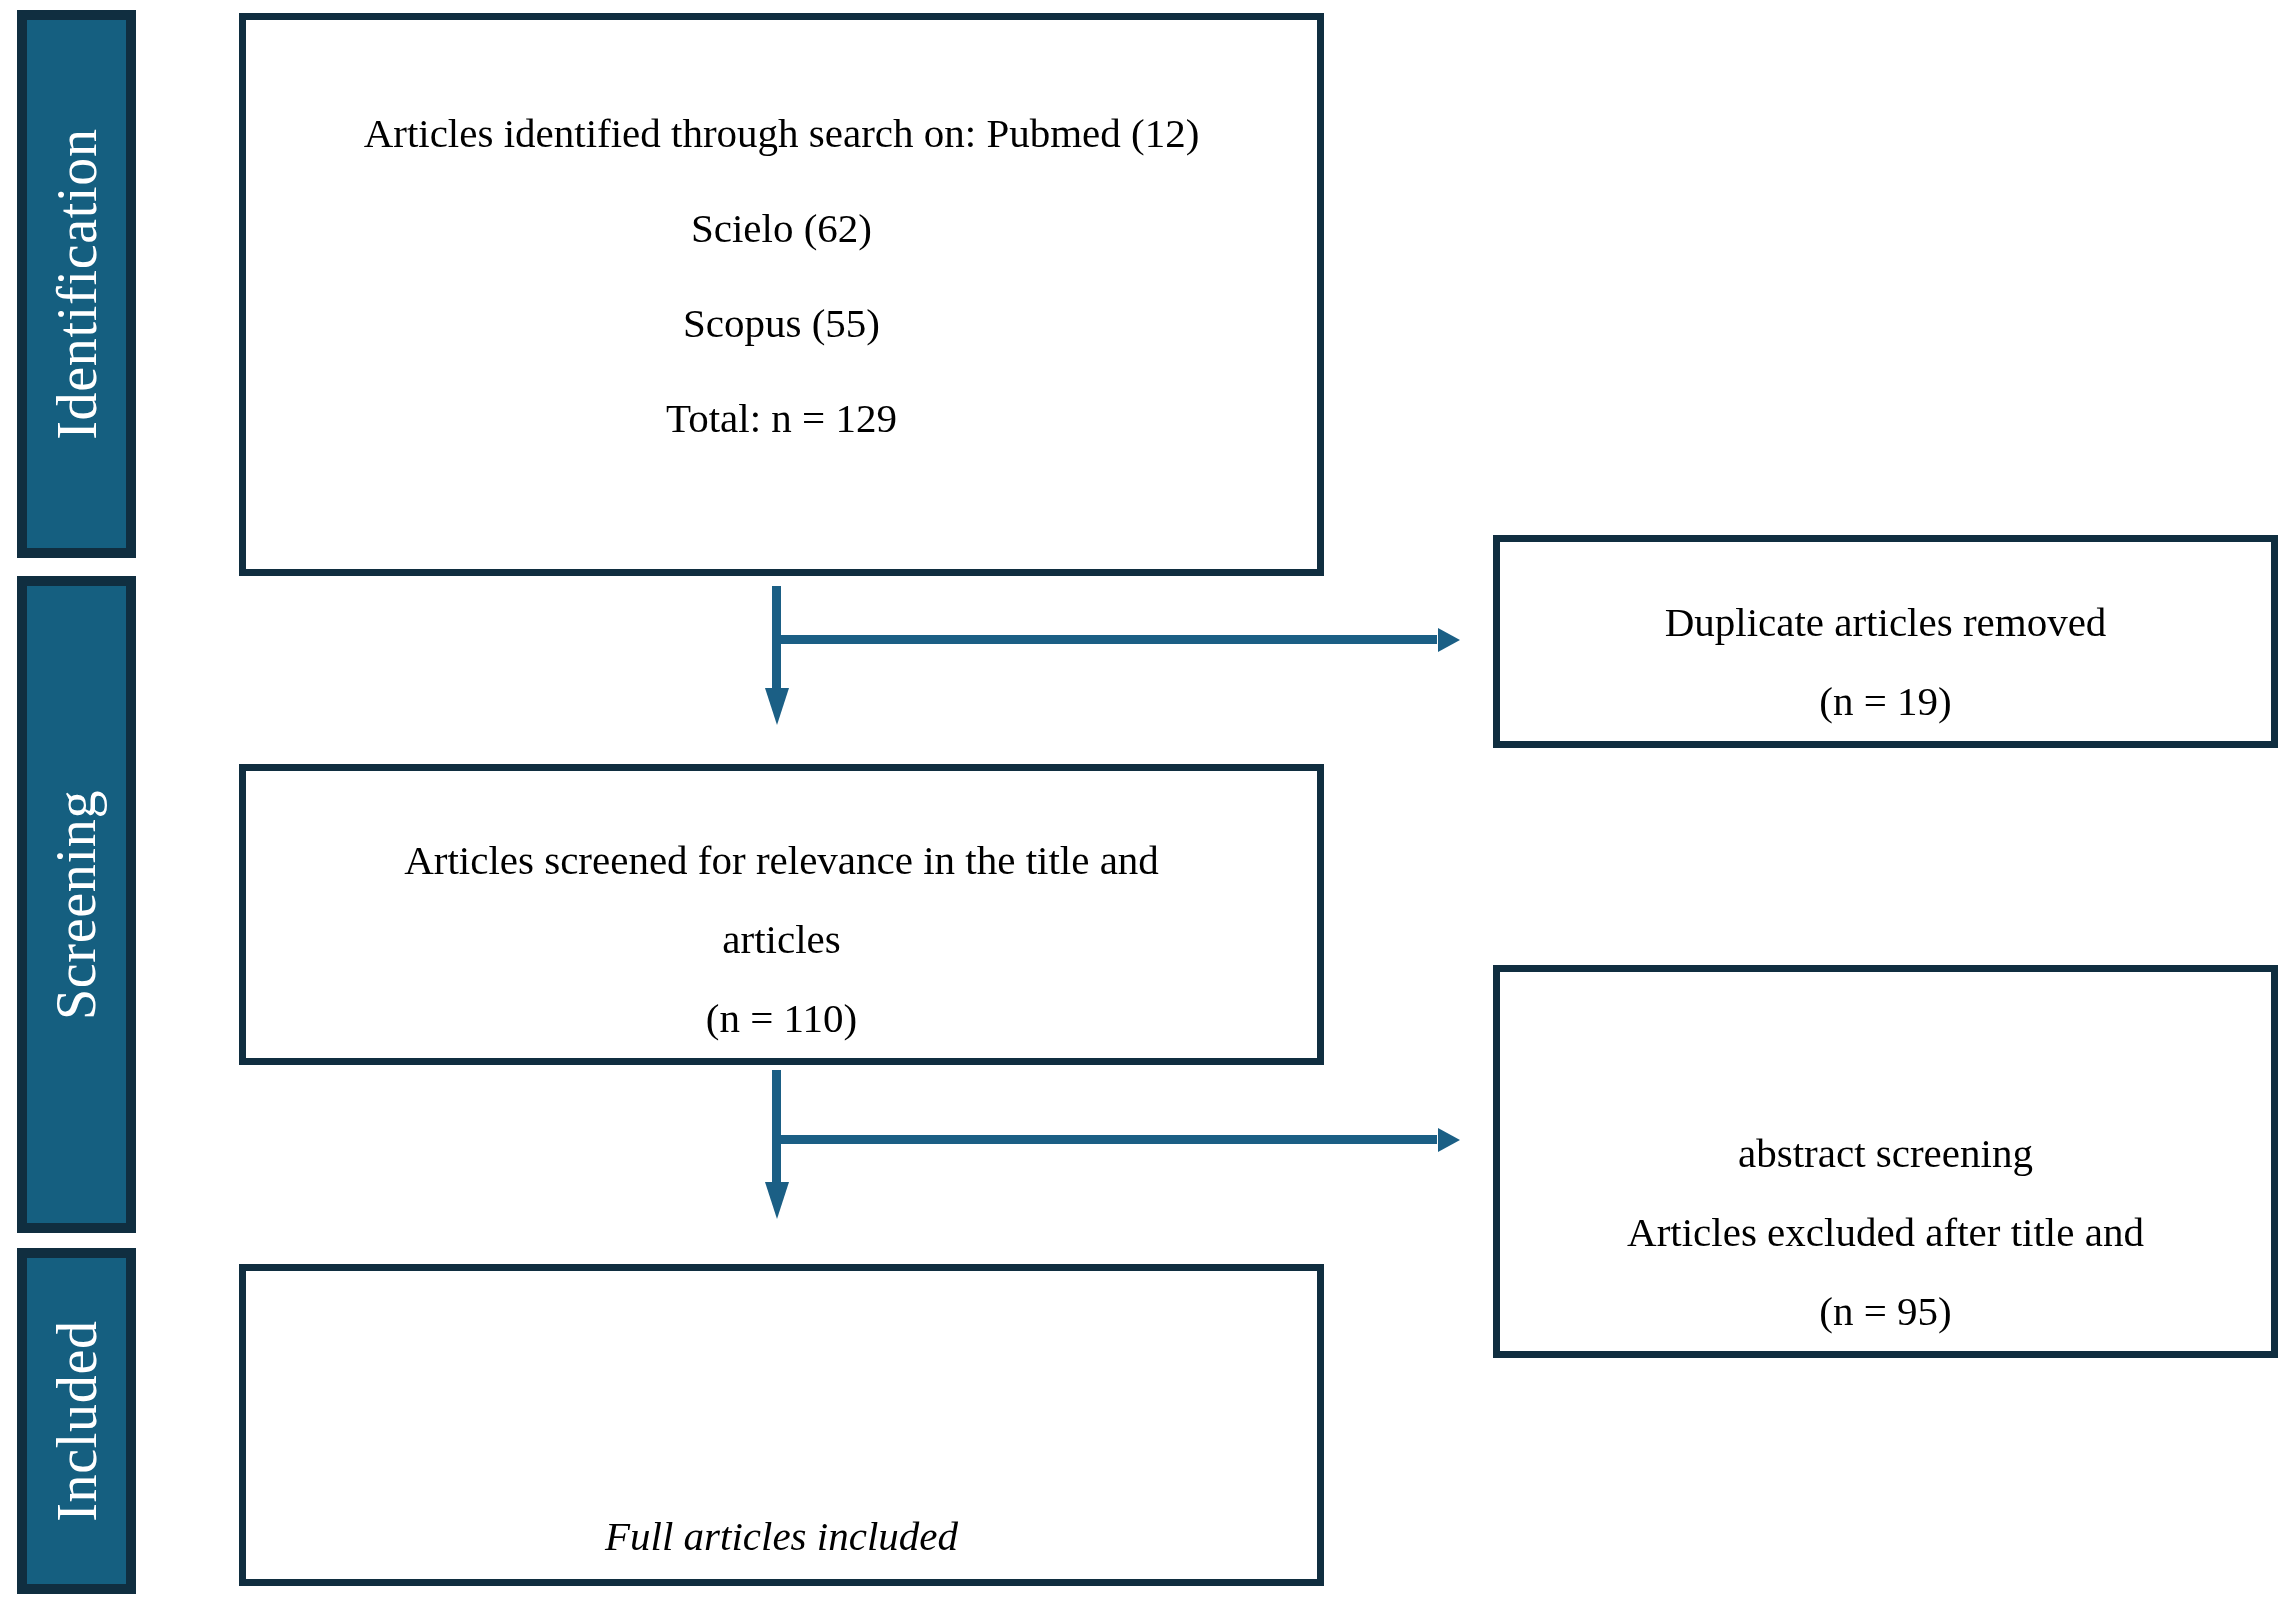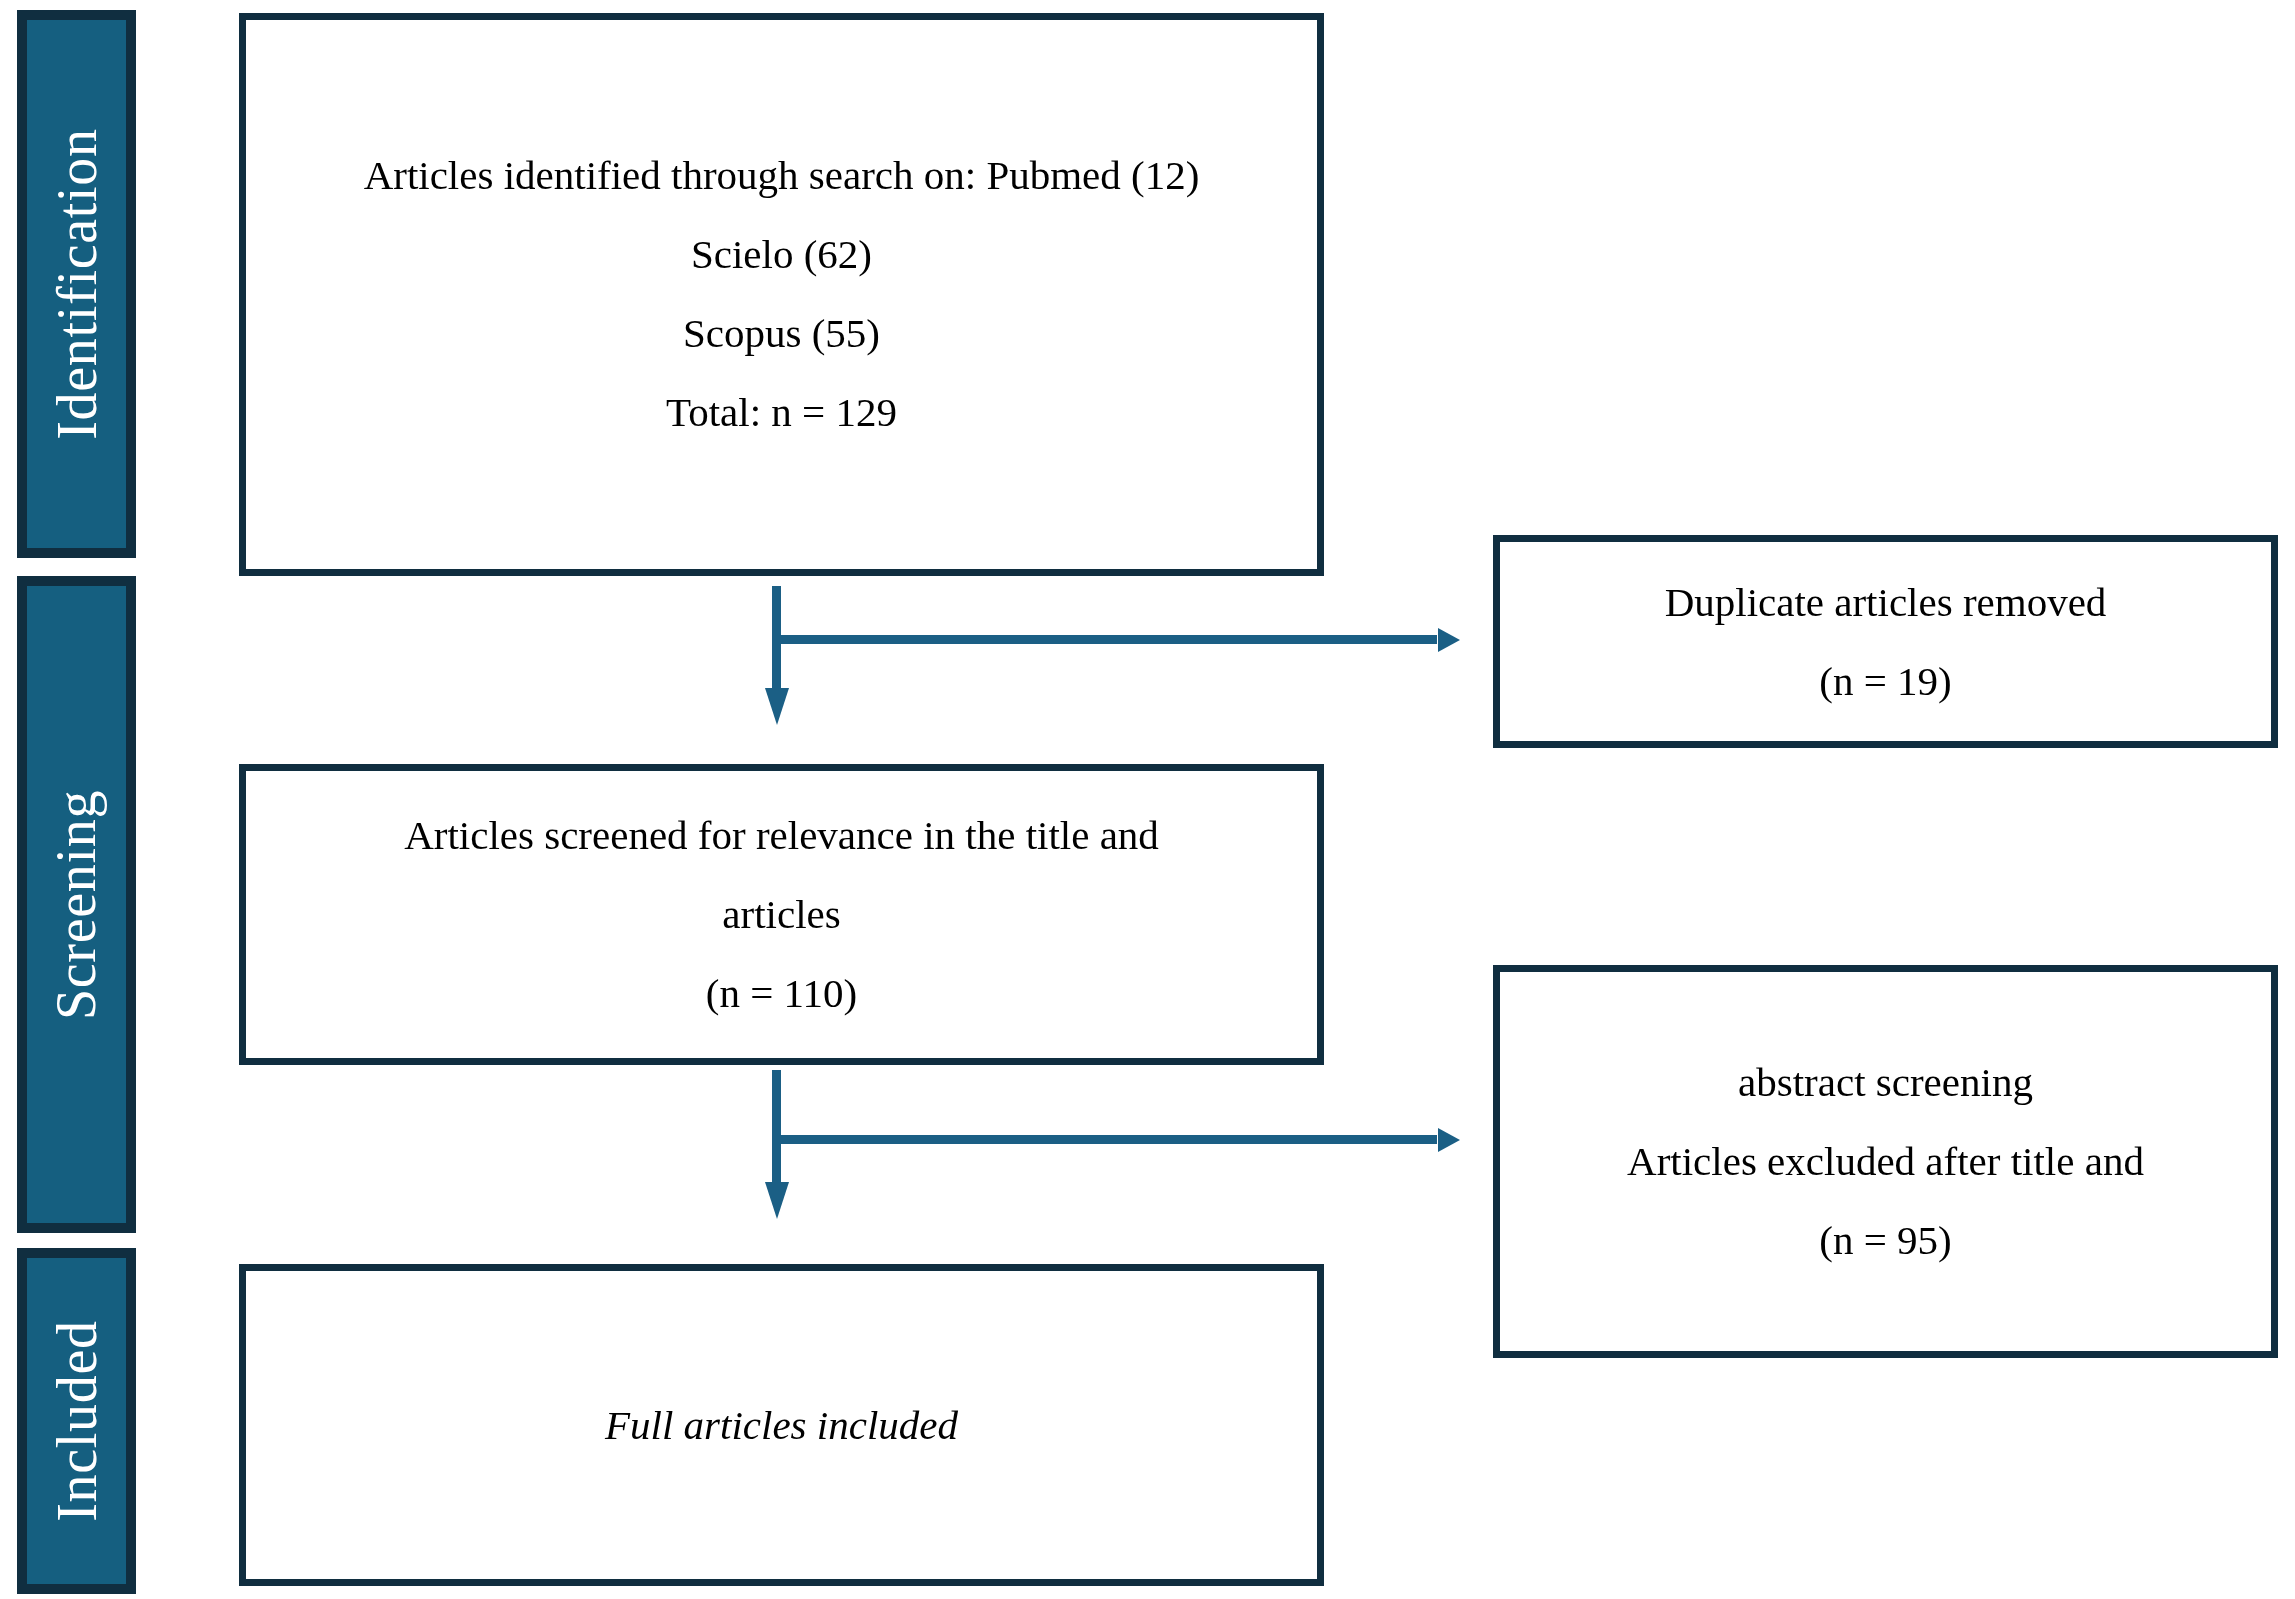--- a/index.html
+++ b/index.html
@@ -46,28 +46,29 @@
   
   .flow-box {
     position: absolute;
     background: #FFFFFF;
     border: 7.8px solid var(--border);
     color: var(--box-text);
     font-size: 41px;
     text-align: center;
     display: flex;
     flex-direction: column;
-    justify-content: center;
+    justify-content: flex-end;
   }
   .flow-box .line { display: block; line-height: 79px; }
 
   .box-identified {
     left: 239px; top: 12.7px; width: 1085px; height: 563px;
     justify-content: flex-start;
-    padding-top: 116px;
+    padding-top: 74px;
+    gap: 16px;
   }
   .box-screened  { left: 239px;  top: 764px; width: 1085px; height: 301px; }
   .box-included  { left: 239px;  top: 1264px; width: 1085px; height: 322px; }
   .box-included .line { line-height: 85px; font-style: italic; }
   .box-duplicates { left: 1493px; top: 535px;  width: 785px; height: 213px; }
   .box-excluded   { left: 1493px; top: 965px; width: 785px; height: 393px; }
 
   
   .shaft-v {
     position: absolute;

